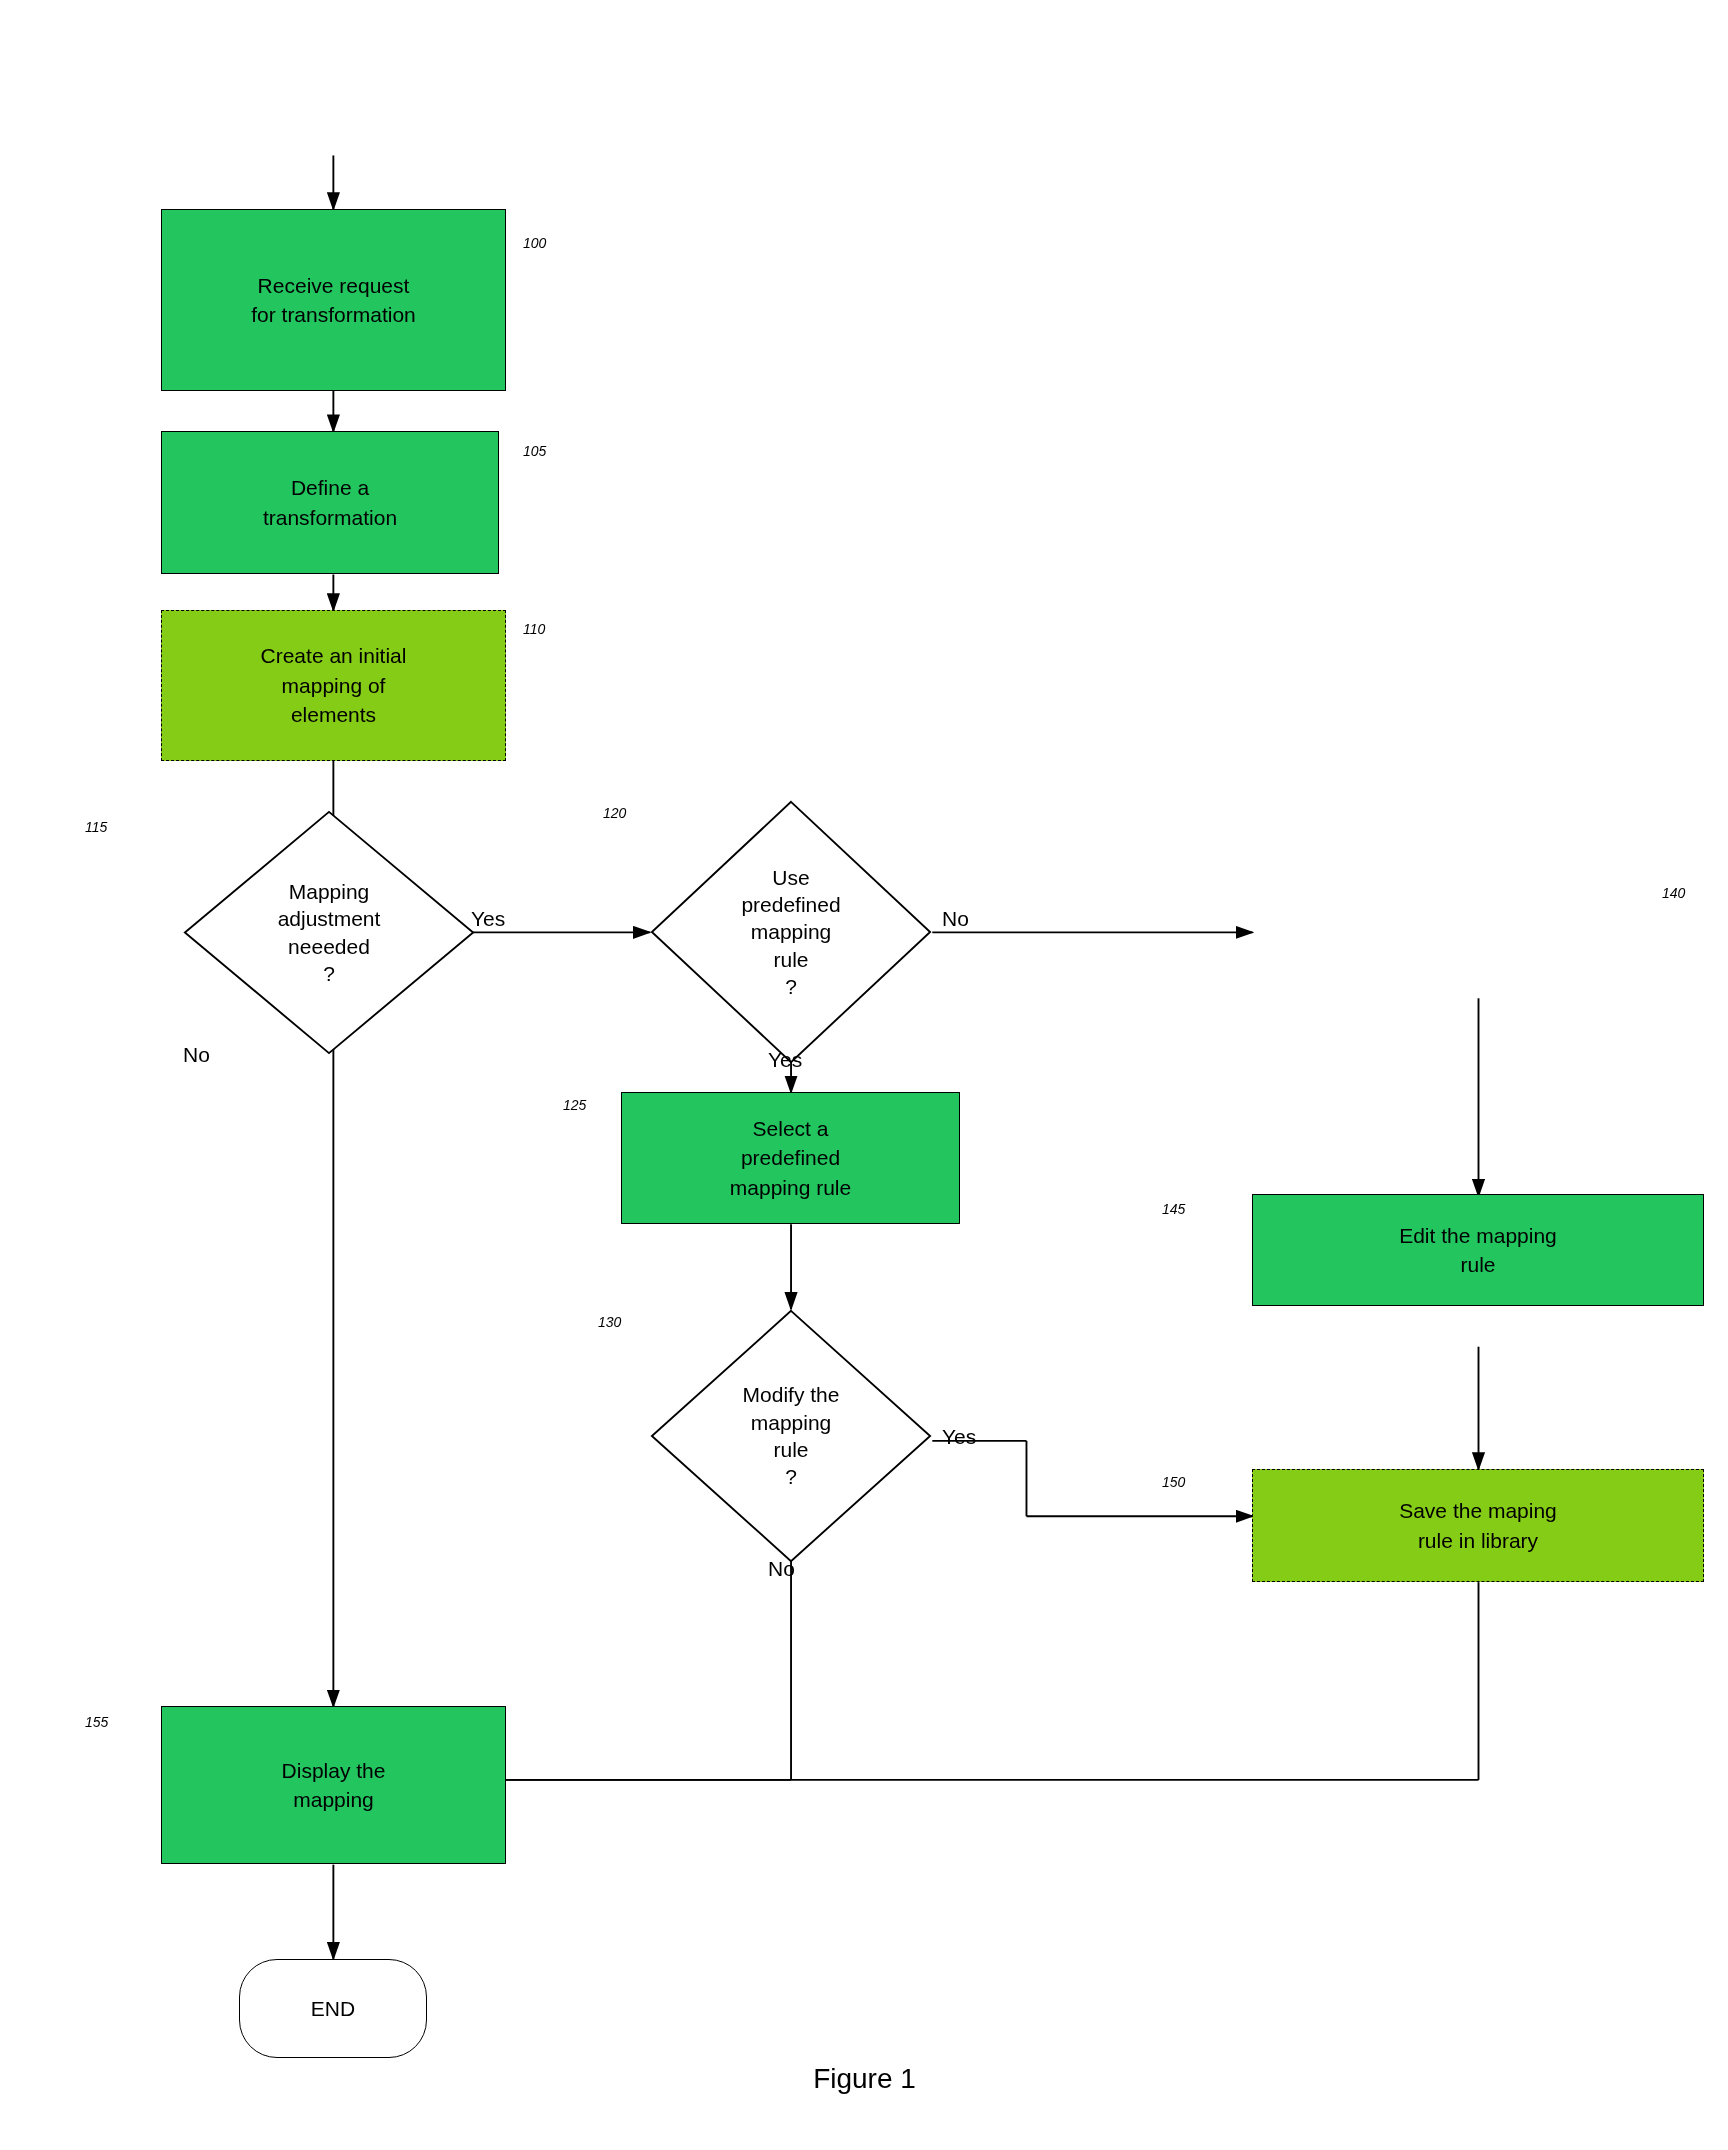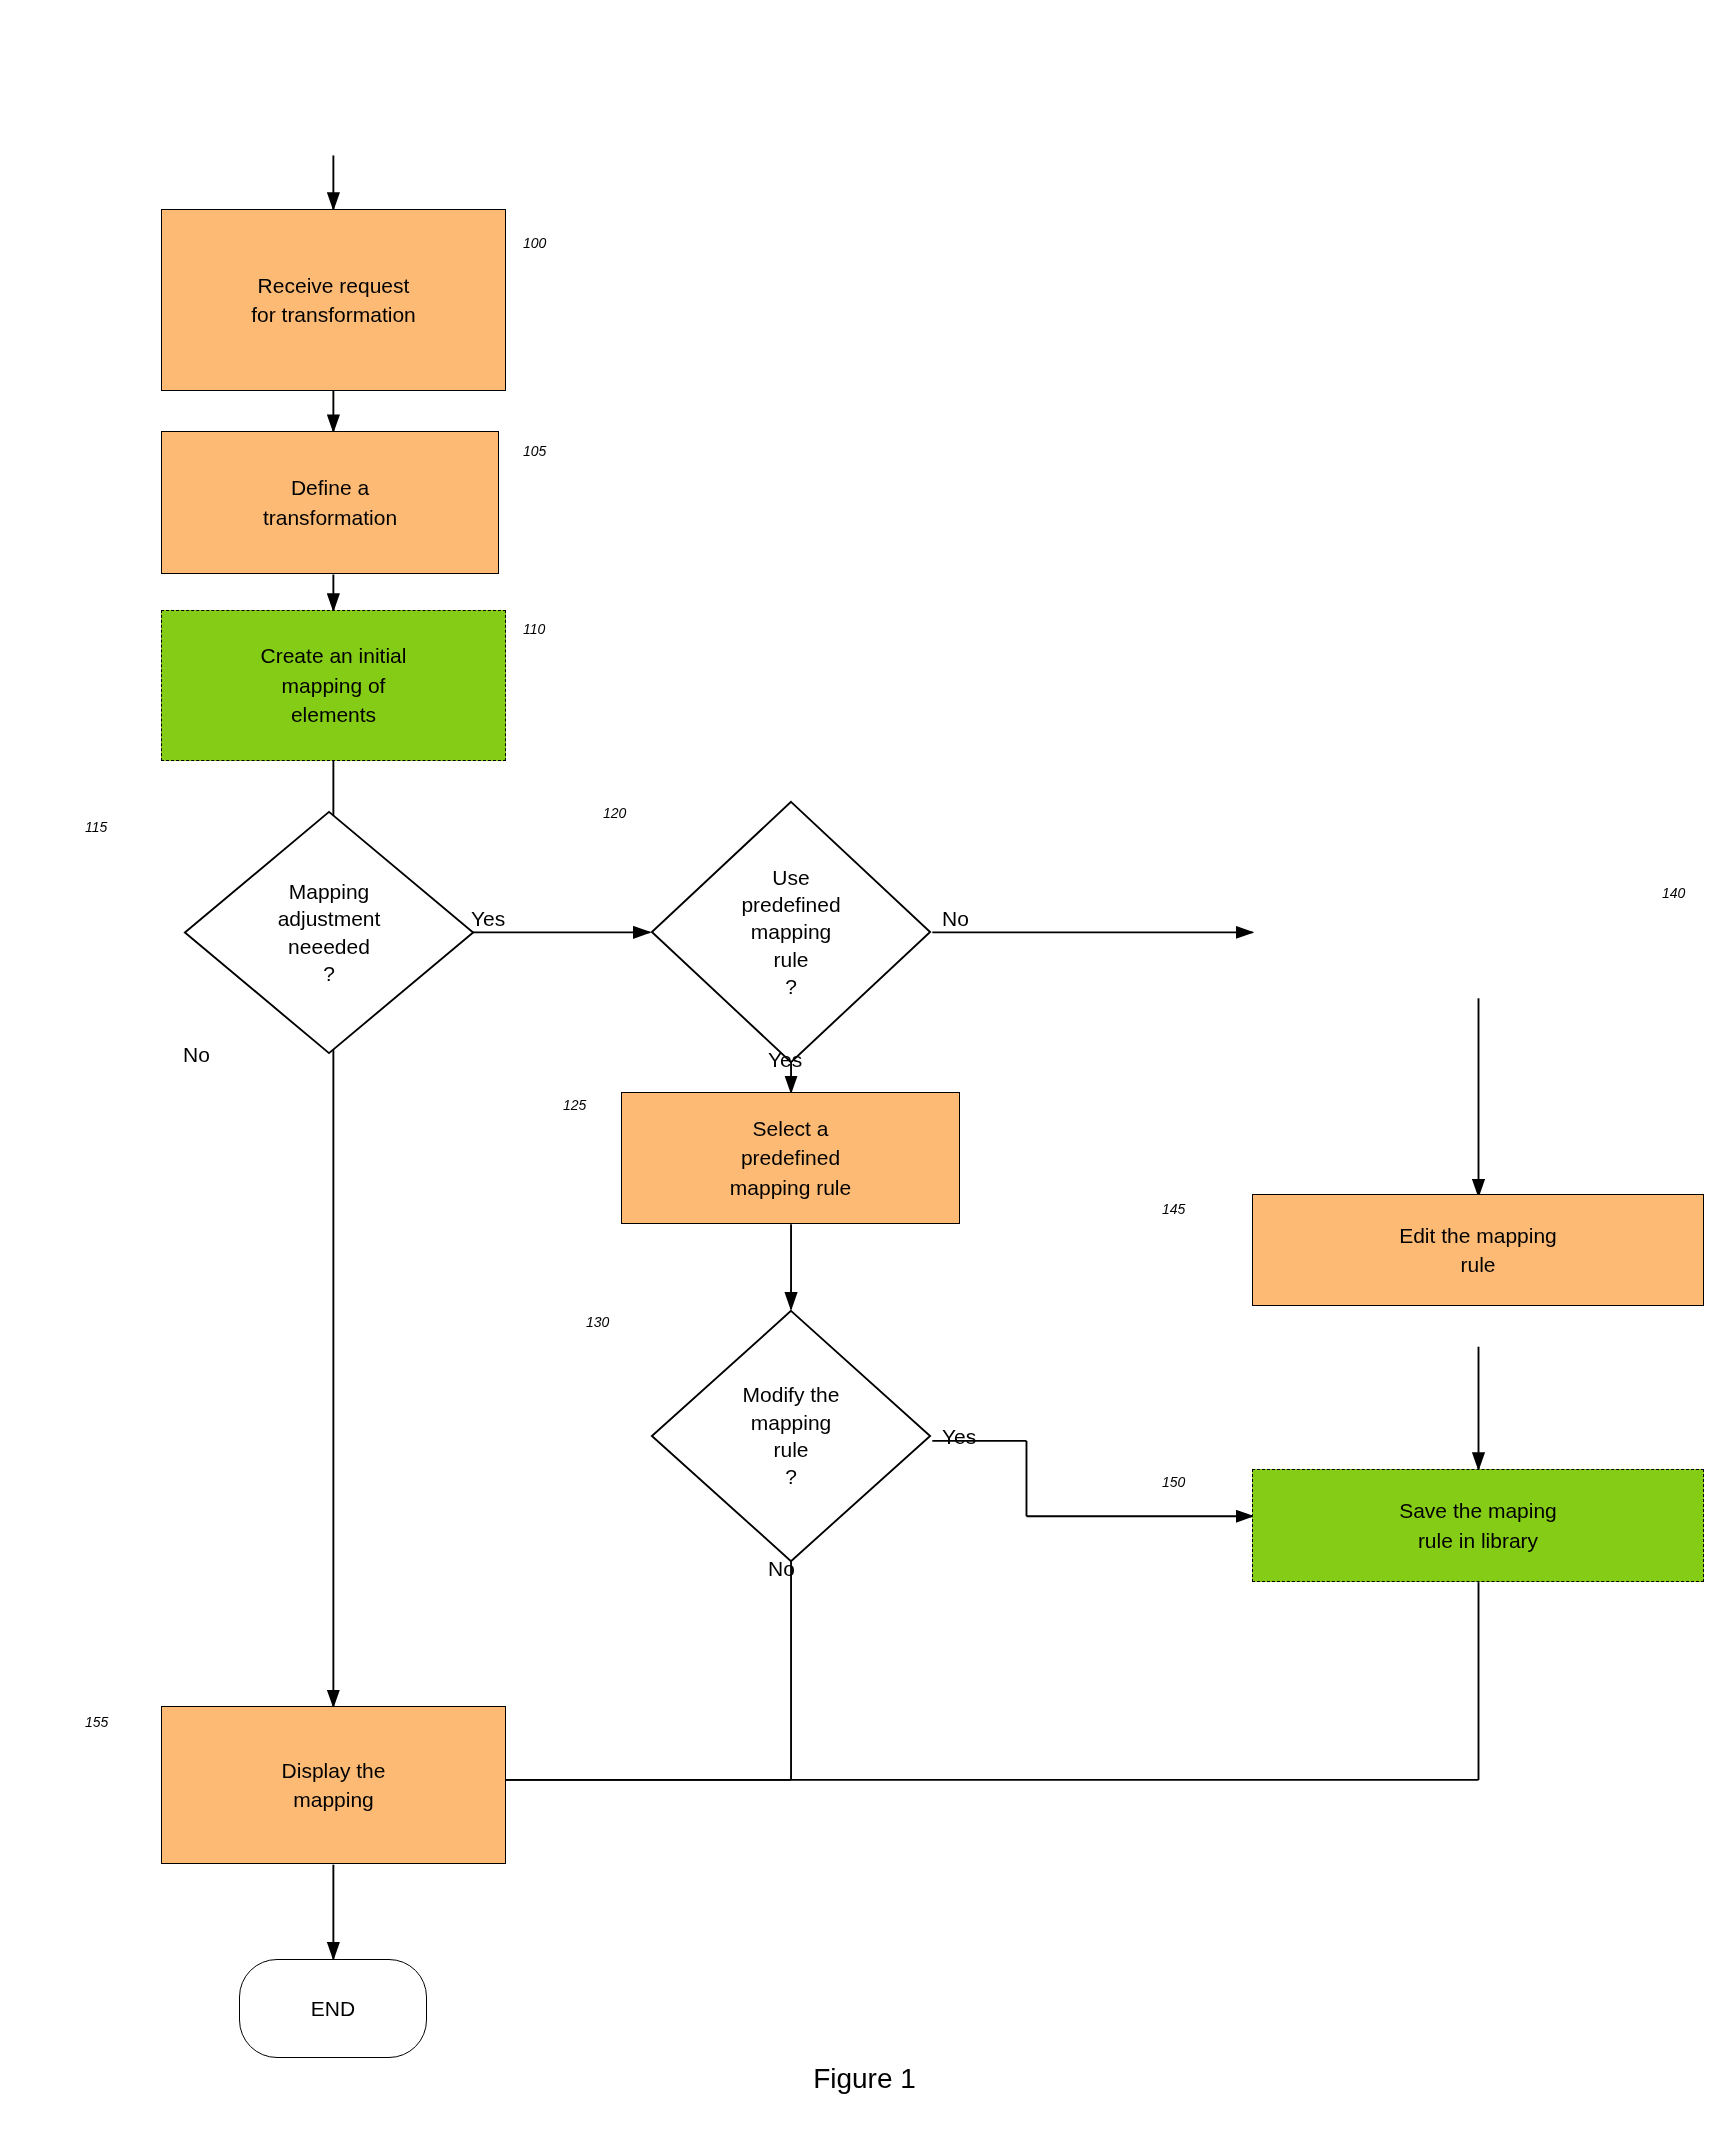--- a/index.html
+++ b/index.html
@@ -24,21 +24,21 @@
       justify-content: center;
       text-align: center;
     }
     .rounded-rect {
       border: 1.9px solid #000;
       border-radius: 38px;
       background: #fff;
     }
     .rectangle {
       border: 1.9px solid #000;
-      background: #fdba74;
+      background: #22c55e;
     }
     .dashed-rectangle {
       border: 1.9px dashed #000;
       background: #84cc16;
     }
     .diamond-wrapper {
       position: absolute;
       display: flex;
       align-items: center;
       justify-content: center;
@@ -190,21 +190,21 @@
   <span class="ref-num" style="left:563px; top:1097px;">125</span>
 
   <div class="diamond-wrapper" style="position:absolute; left:650px; top:1309px; width:282px; height:254px;">
     <div class="diamond">
       <svg viewBox="0 0 300 270" preserveAspectRatio="none">
         <polygon points="150,2 298,135 150,268 2,135" fill="#fff" stroke="#000" stroke-width="2"></polygon>
       </svg>
       <div class="diamond-text">Modify the<br>mapping<br>rule<br>?</div>
     </div>
   </div>
-  <span class="ref-num" style="left:586px; top:1314px;text-align:right;">130</span>
+  <span class="ref-num" style="left:598px; top:1314px;text-align:right;">130</span>
 
   <span class="label" style="position:absolute; left:942px; top:1422px; font-size:21px;">Yes</span>
 
   <span class="label" style="position:absolute; left:768px; top:1554px; font-size:21px;">No</span>
 
   <span class="ref-num" style="left:1662px; top:885px;">140</span>
 
   <div class="shape rectangle" style="left:1252px; top:1194px; width:452px; height:112px;">
     <span class="label">Edit the mapping<br>rule</span>
   </div>

